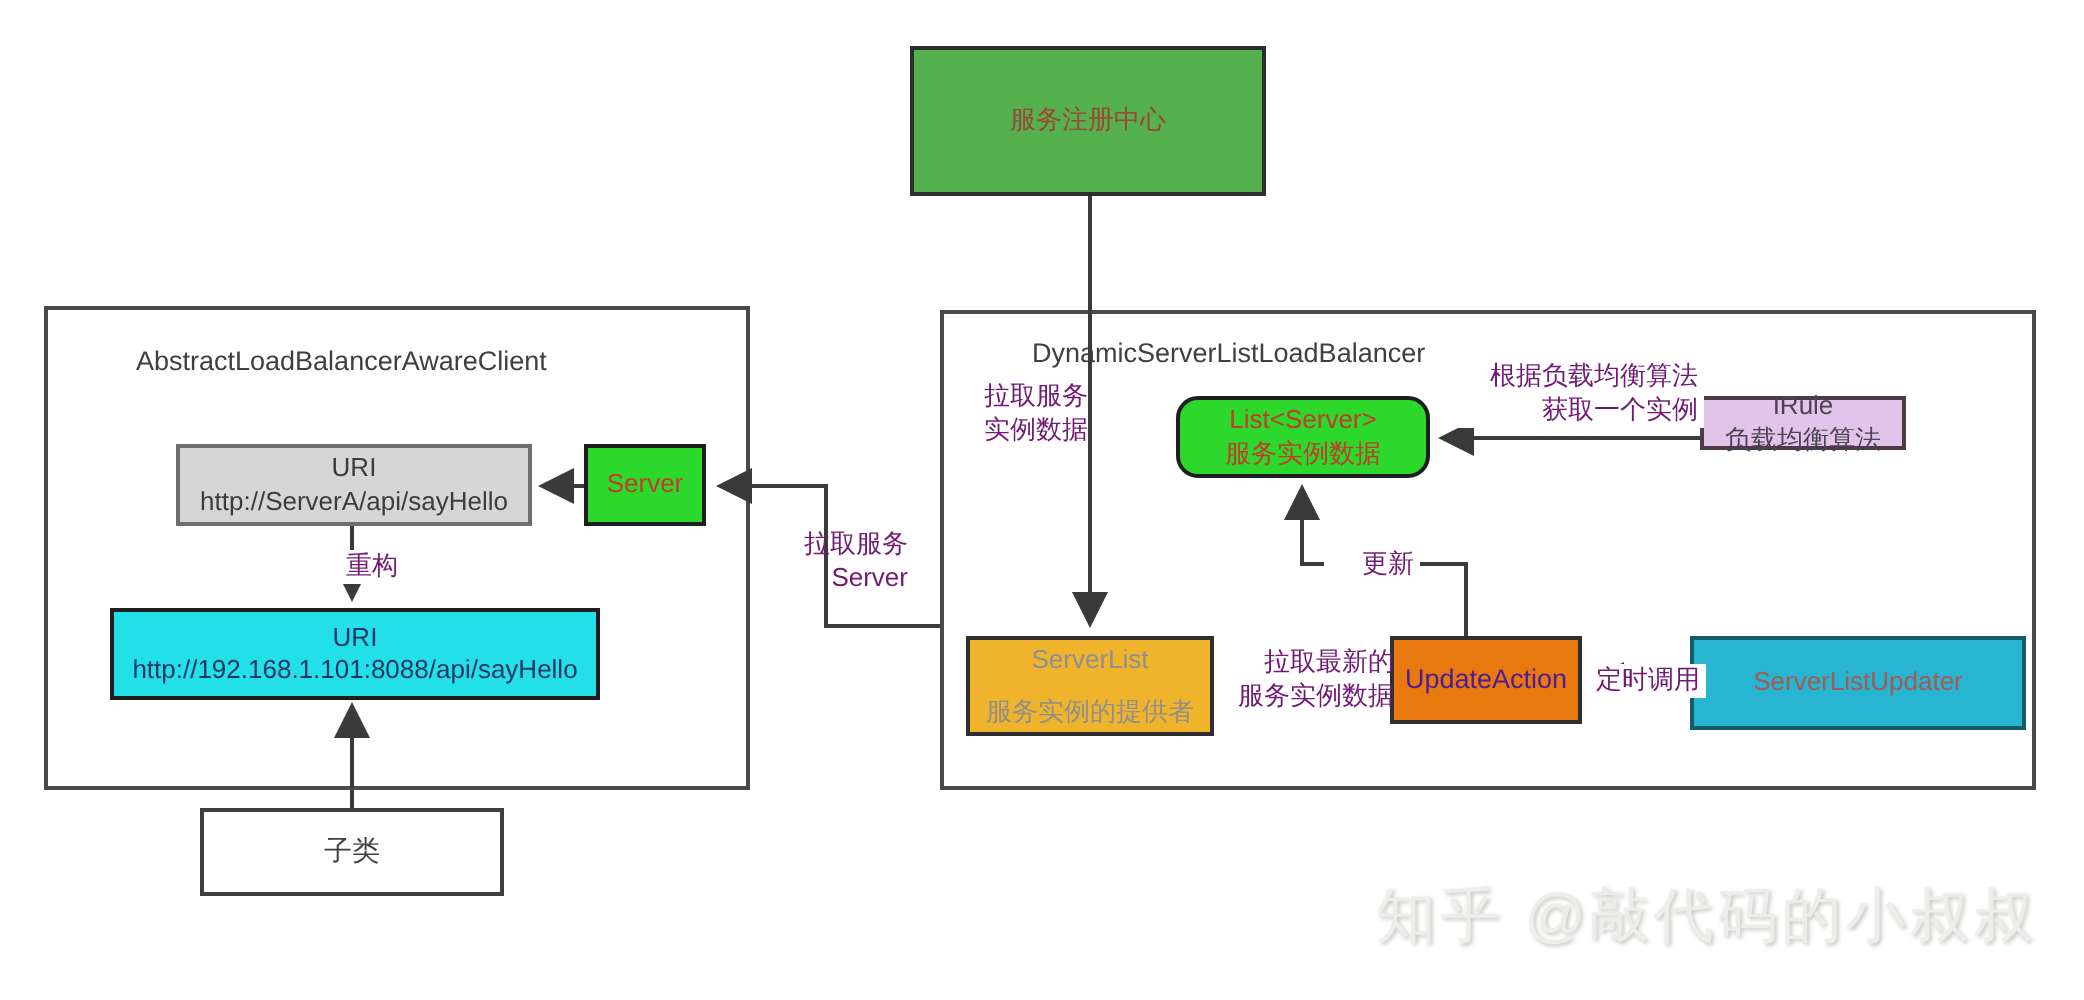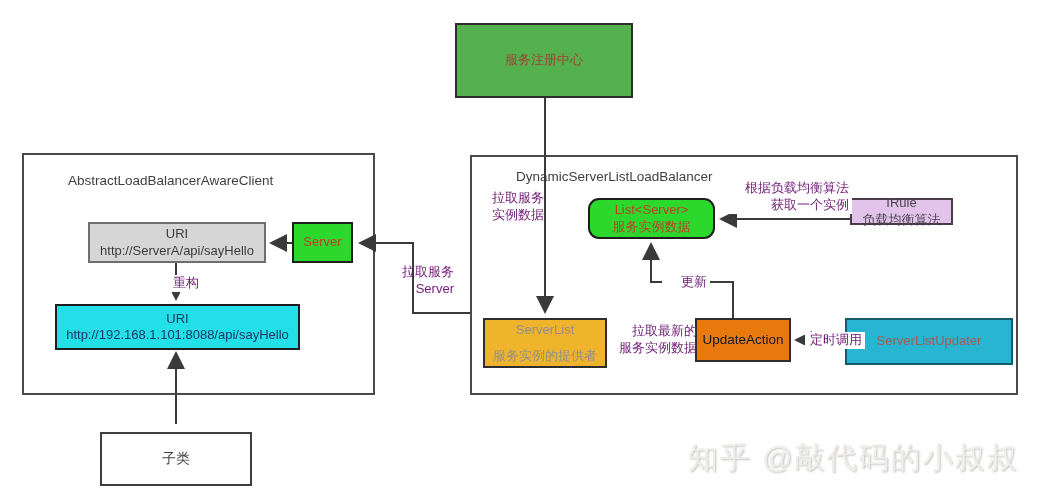--- a/index.html
+++ b/index.html
@@ -20,21 +20,21 @@
     position:absolute; display:flex; flex-direction:column; align-items:center;
     justify-content:center; font-size:13px; line-height:1.25; text-align:center;
     box-sizing:border-box; z-index:2; padding:2px 4px;
   }
   .box span { display:block; }
   .registry  { background:#55b04e; border:2px solid #2d2d2d; color:#9e4538; }
   .green     { background:#2bd82b; border:2px solid #1e1e1e; color:#c43b2b; }
   .graybox   { background:#d6d6d6; border:2px solid #6e6e6e; color:#3c3c3c; }
   .cyanbox   { background:#23dfe8; border:2px solid #1e1e1e; color:#1f3864; word-break:break-all; line-height:1.2; }
   .goldbox   { background:#f0b42c; border:2px solid #2e2e2e; color:#8f8f8f; }
-  .orangebox { background:#e8790f; border:2px solid #2e2e2e; color:#0f172a; font-size:13.5px; }
+  .orangebox { background:#e8790f; border:2px solid #2e2e2e; color:#4c1d95; font-size:13.5px; }
   .tealbox   { background:#28b5d2; border:2px solid #135c69; color:#a55a52; }
   .lavbox    { background:#e2c3ea; border:2px solid #4a3a4a; color:#4a4450; }
   .whitebox  { background:#ffffff; border:2px solid #3f3f3f; color:#3f3f3f; }
   .lbl {
     position:absolute; font-size:13px; line-height:1.3; color:#701a75;
     text-align:right; z-index:2;
   }
   .lbl.bg { background:#ffffff; padding:0 3px; }
   .lbl span { display:block; }
   #connector-layer { position:absolute; left:0; top:0; z-index:1; }
@@ -86,21 +86,21 @@
 
   <div class="box green" style="left:292px; top:222px; width:61px; height:41px;">
     <span>Server</span>
   </div>
 
   <div class="box cyanbox" style="left:55px; top:304px; width:245px; height:46px;">
     <span>URI</span>
     <span>http://192.168.1.101:8088/api/sayHello</span>
   </div>
 
-  <div class="box whitebox" style="left:100px; top:432px; width:152px; height:54px; font-size:14px;">
+  <div class="box whitebox" style="left:100px; top:404px; width:152px; height:44px; font-size:14px;">
     <span>子类</span>
   </div>
 
   <div class="box green" style="left:588px; top:198px; width:127px; height:41px;border-radius:11px;">
     <span>List&lt;Server&gt;</span>
     <span>服务实例数据</span>
   </div>
 
   <div class="box lavbox" style="left:850px; top:198px; width:103px; height:27px;">
     <span>IRule</span>
@@ -130,21 +130,21 @@
     <span>获取一个实例</span>
   </div>
 
   <div class="lbl bg" style="left:662px; top:274px; width:42px;">更新</div>
 
   <div class="lbl" style="left:607px; top:323px; width:90px;">
     <span>拉取最新的</span>
     <span>服务实例数据</span>
   </div>
 
-  <div class="lbl bg" style="left:793px; top:332px; width:54px;margin-left:12px;">定时调用</div>
+  <div class="lbl bg" style="left:793px; top:332px; width:54px;">定时调用</div>
 
   <div class="lbl" style="left:362px; top:264px; width:92px;">
     <span>拉取服务</span>
     <span>Server</span>
   </div>
 
   <div class="lbl bg" style="left:158px; top:275px; width:38px;">重构</div>
 
 
   <div class="watermark" style="left:688px; top:438px;">知乎 @敲代码的小叔叔</div>

